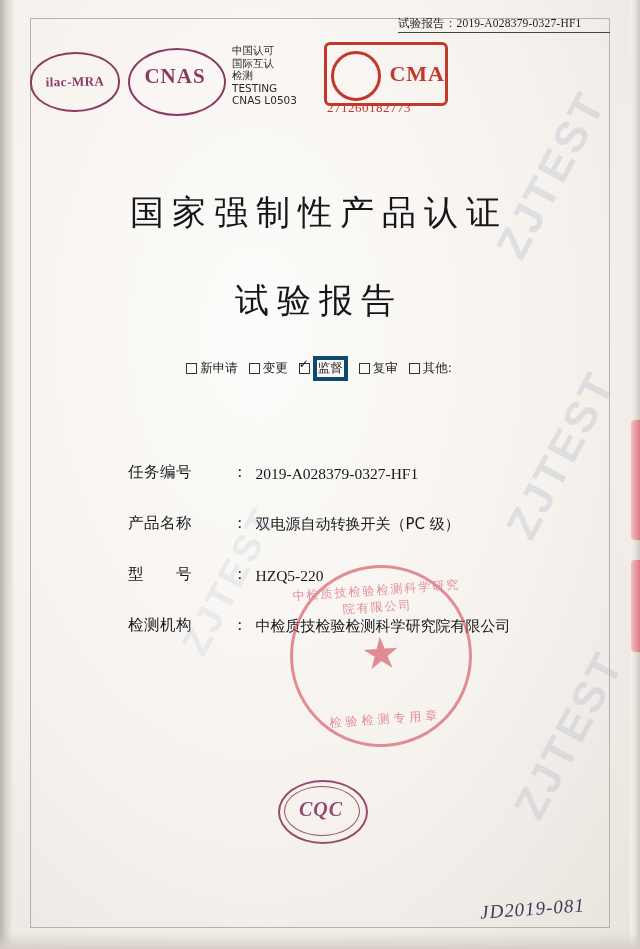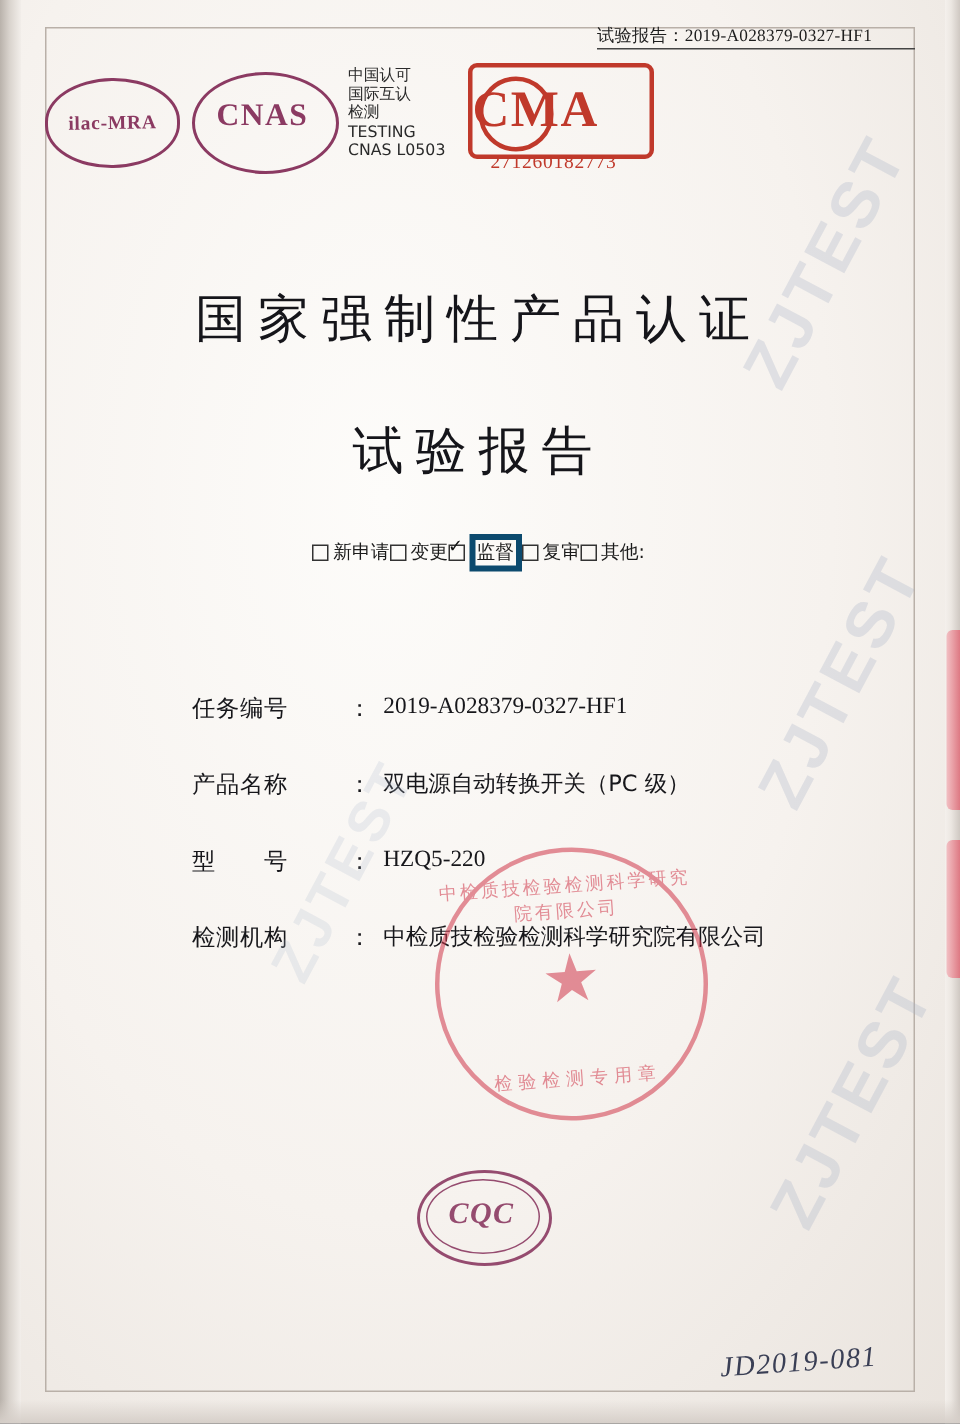--- a/index.html
+++ b/index.html
@@ -140,31 +140,31 @@
     line-height: 12.6px;
     font-family: "DejaVu Sans", sans-serif;
   }
   .cma {
     position: absolute;
     left: 278px; top: 6px;
     width: 122px; height: 76px;
   }
   .cma .box {
     position: absolute;
-    left: 4px; top: 0;
+    left: 16px; top: 0;
     width: 118px; height: 58px;
     border: 3px solid #c0392b;
     border-radius: 6px;
     color: #c0392b;
-    font-size: 34px;
+    font-size: 22px;
     font-weight: bold;
     font-family: "Liberation Serif", serif;
     display: flex;
     align-items: center;
-    justify-content: flex-start;
+    justify-content: flex-end;
     letter-spacing: 1px;
   }
   .cma .box .circle {
     position: absolute;
     left: 4px; top: 6px;
     width: 44px; height: 44px;
     border: 3px solid #c0392b;
     border-radius: 50%;
   }
   .cma .num {
@@ -200,21 +200,21 @@
   }
 
   
   .checkrow {
     position: absolute;
     left: 30px; top: 356px;
     width: 578px;
     display: flex;
     justify-content: center;
     align-items: center;
-    gap: 0;
+    gap: 11px;
     font-size: 12.5px;
     color: #1b1b1b;
     font-family: "DejaVu Sans", sans-serif;
   }
   .checkitem { display: flex; align-items: center; gap: 3px; white-space: nowrap; }
   .box-empty {
     display: inline-block;
     width: 9px; height: 9px;
     border: 1px solid #333;
   }
@@ -240,21 +240,21 @@
   
   .fields {
     position: absolute;
     left: 128px; top: 462px;
     width: 420px;
     color: #17171b;
     font-family: "DejaVu Sans", sans-serif;
   }
   .field {
     display: flex;
-    align-items: flex-start;
+    align-items: flex-end;
     margin-bottom: 30px;
     font-size: 15.5px;
     white-space: nowrap;
   }
   .field .k {
     width: 104px;
     flex: 0 0 104px;
     letter-spacing: .5px;
   }
   .field .colon { margin-right: 8px; }

